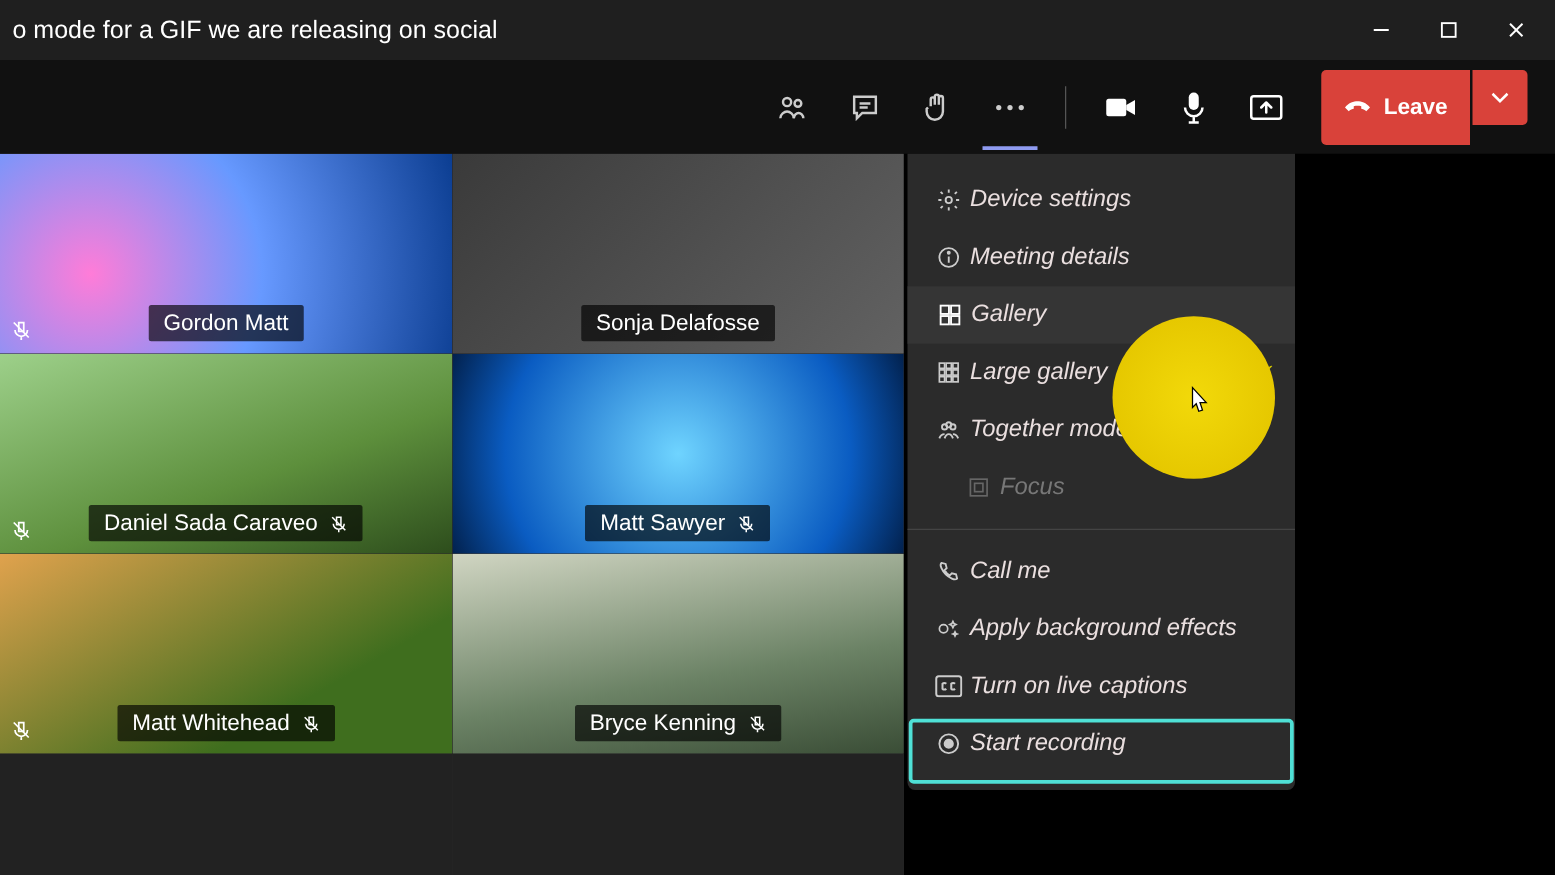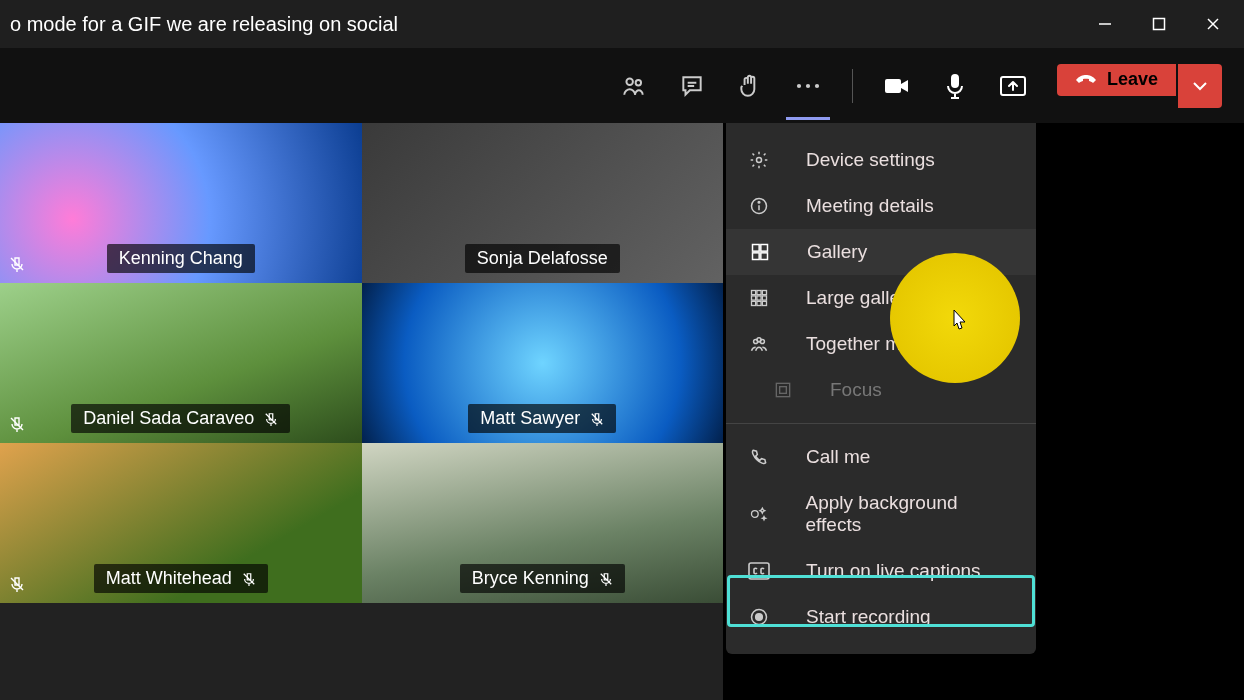--- a/index.html
+++ b/index.html
@@ -39,21 +39,21 @@
     width: 28px; height:28px; display:flex; align-items:center; justify-content:center;
     color:#ccc;
   }
   .toolbar .divider {
     width:1px; height:34px; background:#555;
   }
   .more-wrap { position:relative; display:flex; flex-direction:column; align-items:center;}
   .more-underline { position:absolute; bottom:-20px; width:44px; height:3px; background:#8f9bf0; }
   .leave-group { display:flex; }
   .leave-btn {
-    background:#d9423a; color:#000000; height:32px; display:flex; align-items:center;
+    background:#d9423a; color:#ffffff; height:60px; display:flex; align-items:center;
     padding:0 18px; font-size:18px; font-weight:600; gap:10px; border-radius:4px 0 0 4px;
   }
   .leave-chevron {
     background:#d9423a; width:44px; height:44px; display:flex; align-items:center; justify-content:center;
     border-radius:0 4px 4px 0; margin-left:2px; color:#fff;
   }
   .content {
     position:absolute; top:123px; left:0; right:0; bottom:0;
     display:flex;
   }
@@ -99,25 +99,26 @@
   .menu {
     position:absolute;
     left:726px; top:123px;
     width:310px;
     background:#2b2b2b;
     padding:14px 0;
     border-radius:0 0 6px 6px;
     z-index:5;
   }
   .menu-item {
-    display:flex; align-items:center; gap:36px;
+    display:flex; align-items:center; gap:6px;
     padding:12px 22px;
     font-size:19px;
     color:#eadfdf;
     position:relative;
+    font-style:italic;
   }
   .menu-item.disabled { color:#777;margin-left:24px; }
   .menu-item.selected { background:#353535;padding-left:23px; }
   .menu-item .icon { width:22px; height:22px; display:flex; align-items:center; justify-content:center; }
   .check { position:absolute; right:18px; color:#d0c400; font-size:18px; }
   .menu-sep { height:1px; background:#444; margin:10px 0; }
   .highlight-box {
     position:absolute;
     left:727px; top:575px;
     width:308px; height:52px;
@@ -236,21 +237,21 @@
   <div class="grid">
     <div class="tile">
       <div class="bg bg1"></div>
       <div class="mic-corner">
           <svg width="16" height="16" viewBox="0 0 16 16">
             <path d="M6 2h4v7H6zM3 8a5 5 0 0010 0M8 13v3" stroke="#fff" stroke-width="1.4" fill="none"></path>
             <line x1="2" y1="2" x2="14" y2="14" stroke="#fff" stroke-width="1.4"></line>
           </svg>
         </div>
       <div class="label">
-          <span>Kenning Chang</span>
+          <span>Gordon Matt</span>
         </div>
     </div>
     <div class="tile">
       <div class="bg bg2"></div>
       <div class="label">
           <span>Sonja Delafosse</span>
         </div>
     </div>
     <div class="tile">
       <div class="bg bg3"></div>

